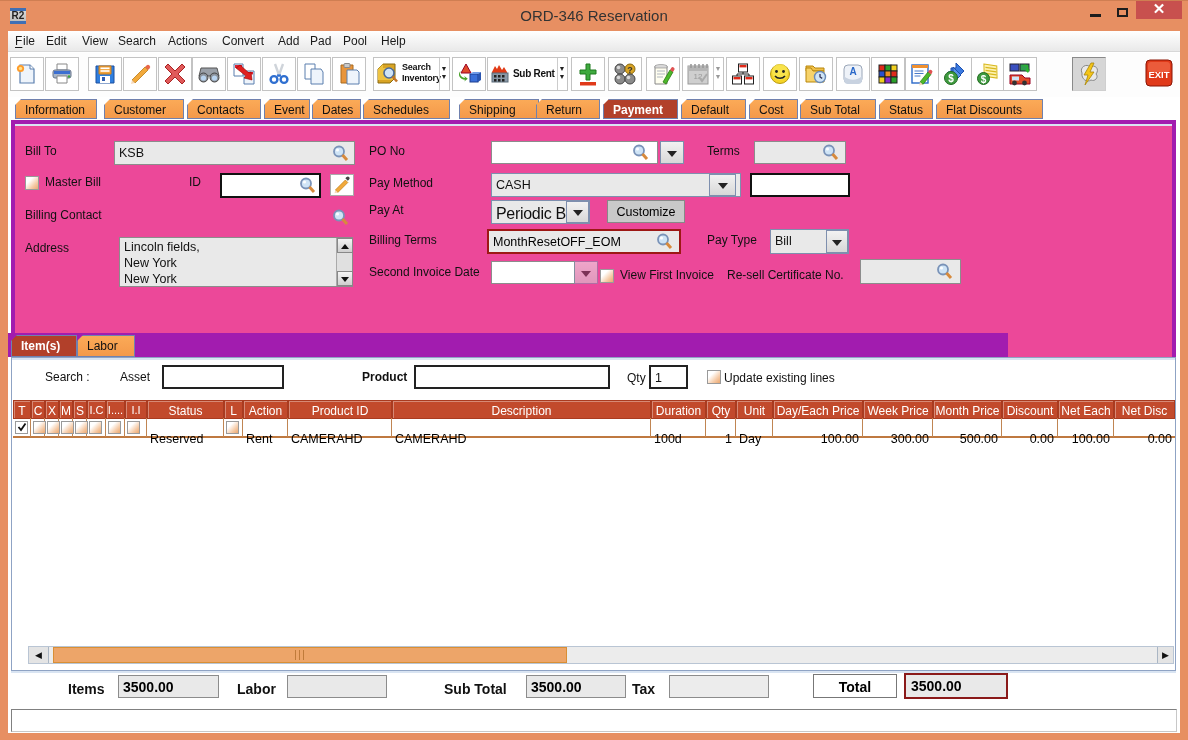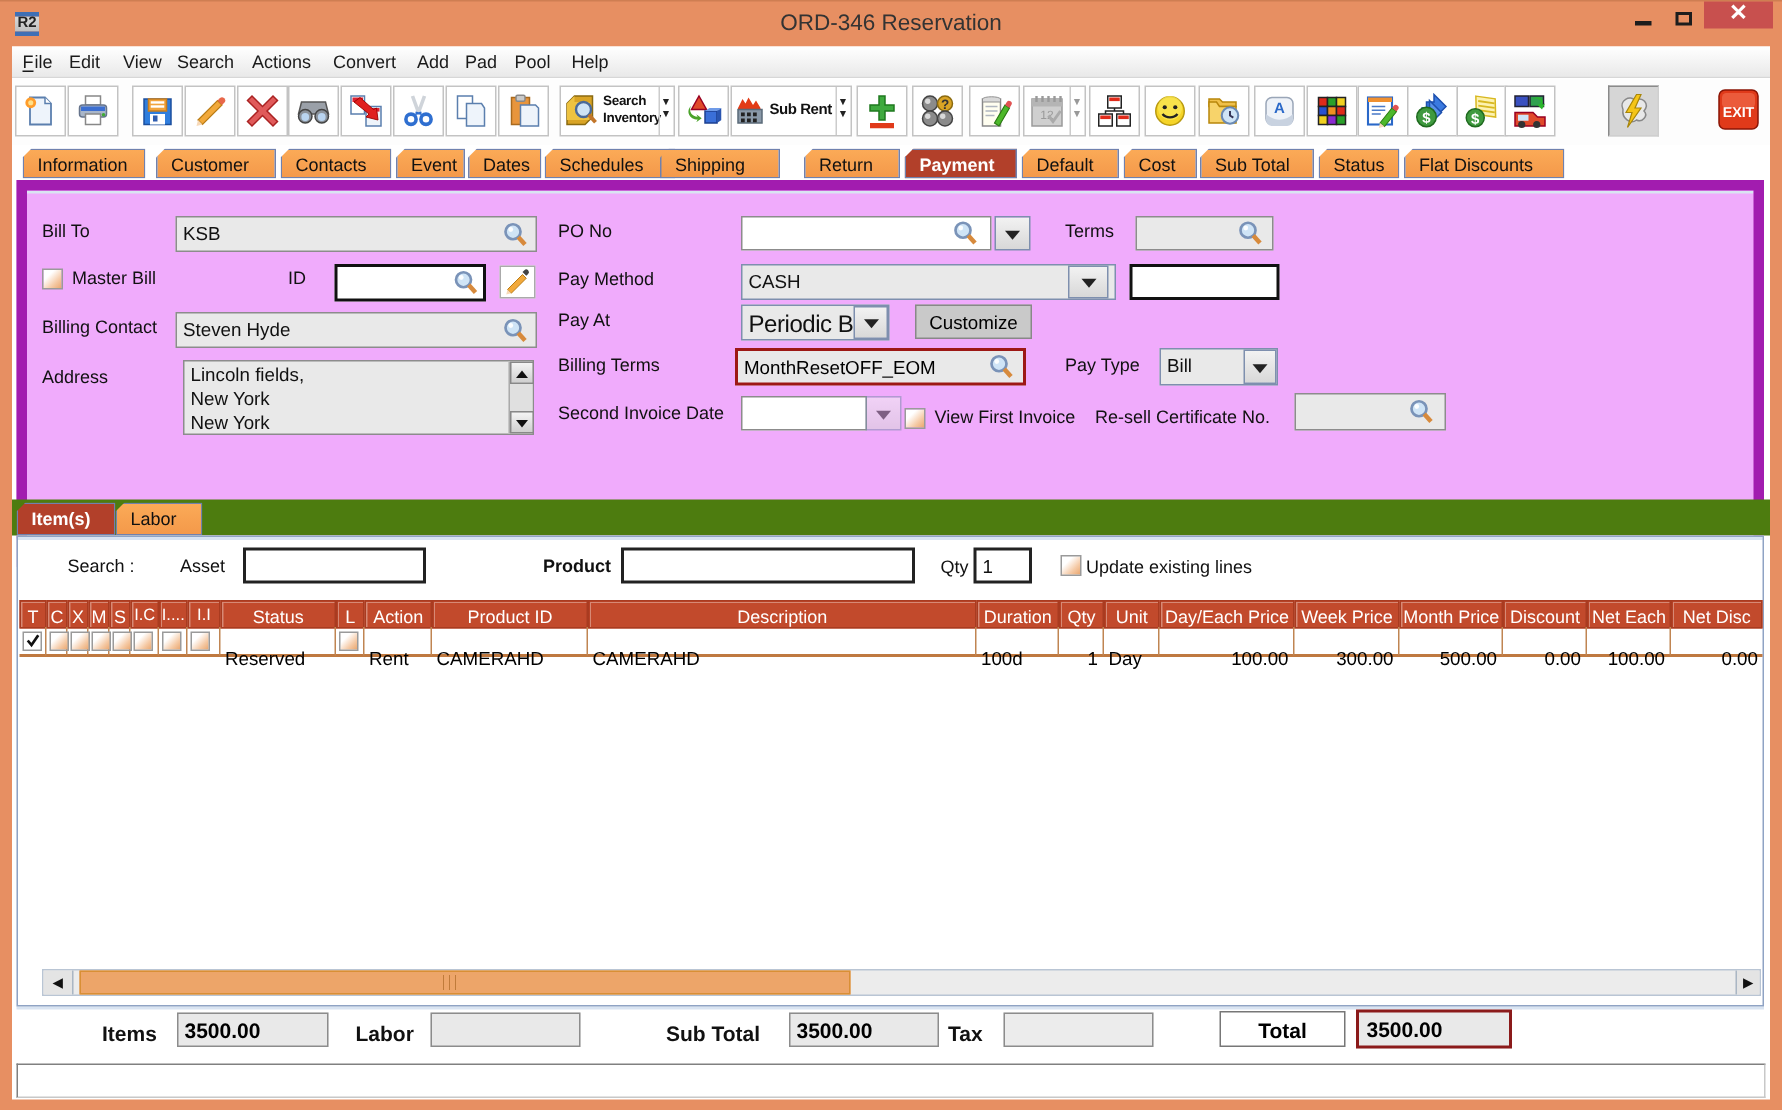--- a/index.html
+++ b/index.html
@@ -18,30 +18,30 @@
 #menubar span { position:absolute; top:3px; font-size:12px; color:#1a1a1a; }
 
 #toolbar { position:absolute; left:0; top:22px; width:1172px; height:44px; background:#fdfdfd; }
 .tbtn { position:absolute; top:4px; width:34px; height:34px; background:#fff; border:1px solid #c3c3c3; }
 .tbtn svg { position:absolute; left:4px; top:4px; }
 
 #tabbar { position:absolute; left:0; top:66px; width:1172px; height:24px; background:#fff; }
 .tab { position:absolute; top:2px; height:20px; background:linear-gradient(#fbaa57,#f4994a); border:1px solid #7081ae; font-size:12px; color:#111; padding:3px 0 0 9px; clip-path:polygon(6px 0, 100% 0, 100% 100%, 0 100%, 0 6px); }
 .tab.sel { background:#b2402a; color:#fff; font-weight:bold; }
 
-#formpanel { position:absolute; left:3px; top:89px; width:1165px; height:258px; background:#f0abfc; border:7px solid #a21caf; box-shadow:inset 0 2px 0 #d9e4f2, 0 2px 0 #d9e4f2; }
+#formpanel { position:absolute; left:3px; top:89px; width:1165px; height:258px; background:#ec4899; border:4px solid #a21caf; box-shadow:inset 0 2px 0 #d9e4f2, 0 2px 0 #d9e4f2; }
 .lbl { position:absolute; font-size:12px; color:#111; white-space:nowrap; }
 .fld { position:absolute; background:#e9e9e9; border:1px solid #8c8c8c; font-size:12.5px; color:#111; padding:4px 0 0 4px; }
 .wfld { position:absolute; background:#fff; border:1px solid #8c8c8c; font-size:12.5px; color:#111; padding:4px 0 0 4px; }
 .cb { position:absolute; width:14px; height:14px; background:linear-gradient(135deg,#ffffff 30%,#f5c9a4 70%,#eaa76f); border:1px solid #9a9a9a; }
 .mag { position:absolute; width:18px; height:18px; }
 .arrbtn { position:absolute; background:linear-gradient(#f2f2f2,#d8d8d8); border:1px solid #7e8fae; }
 .arrbtn:after { content:""; position:absolute; left:50%; top:50%; transform:translate(-50%,-35%); border-left:5px solid transparent; border-right:5px solid transparent; border-top:6px solid #222; }
 
-#itemtabs { position:absolute; left:0; top:302px; width:1172px; height:24px; background:#4d7c0f; }
+#itemtabs { position:absolute; left:0; top:302px; width:1000px; height:24px; background:#a21caf; }
 #itemspanel { position:absolute; left:3px; top:326px; width:1165px; height:314px; background:#fff; border:1px solid #8fa3c4; box-shadow:inset 0 2px 0 #d9e4f2, 0 2px 0 #d9e4f2; }
 
 #tblhdr { position:absolute; left:1px; top:42px; height:18px; }
 .th { position:absolute; top:0; height:19px; background:#c24a2c; border:1px solid #a93b20; box-shadow:inset 1px 1px 0 rgba(255,255,255,0.35); color:#fff; font-size:12px; text-align:center; padding-top:3px; overflow:hidden; white-space:nowrap; }
 .td { position:absolute; top:0; height:19px; border-right:1px solid #c08552; font-size:12.5px; color:#000; padding:14px 3px 0 3px; }
 
 .cbs { position:absolute; top:2.5px; left:2px; width:13px; height:13px; background:linear-gradient(135deg,#ffffff 30%,#f5c9a4 70%,#eaa76f); border:1px solid #9a9a9a; }
 
 .tot { position:absolute; font-size:14px; font-weight:bold; color:#111; }
 .totfld { position:absolute; background:#e9e9e9; border:1px solid #8c8c8c; font-size:14px; font-weight:bold; padding:3px 0 0 4px; }
@@ -316,21 +316,21 @@
           </svg>
         </div>
     </div>
     <div id="tabbar">
       <div class="tab" style="left:7px;width:82px;">Information</div>
       <div class="tab" style="left:96px;width:80px;">Customer</div>
       <div class="tab" style="left:179px;width:74px;">Contacts</div>
       <div class="tab" style="left:256px;width:46px;">Event</div>
       <div class="tab" style="left:304px;width:49px;">Dates</div>
       <div class="tab" style="left:355px;width:87px;">Schedules</div>
-      <div class="tab" style="left:432px;width:80px;">Shipping</div>
+      <div class="tab" style="left:451px;width:80px;">Shipping</div>
       <div class="tab" style="left:528px;width:64px;">Return</div>
       <div class="tab sel" style="left:595px;width:75px;">Payment</div>
       <div class="tab" style="left:673px;width:65px;">Default</div>
       <div class="tab" style="left:741px;width:49px;">Cost</div>
       <div class="tab" style="left:792px;width:76px;">Sub Total</div>
       <div class="tab" style="left:871px;width:54px;">Status</div>
       <div class="tab" style="left:928px;width:107px;">Flat Discounts</div>
     </div>
     <div id="formpanel">
       <div class="lbl" style="left:10px;top:20px;">Bill To</div>
@@ -350,21 +350,20 @@
           <path d="M11.5 11l4.5 5" stroke="#d78a3c" stroke-width="3"></path>
         </svg>
       <div style="position:absolute;left:315px;top:50px;width:24px;height:22px;background:#fff;border:1px solid #aaa;">
         <svg width="20" height="20" viewBox="0 0 24 24" style="position:absolute;left:1px;top:0;">
             <path d="M4 18L16 6l3 3L7 21z" fill="#f2a93b" stroke="#b97b14" stroke-width="0.8"></path>
             <path d="M16 4l3 3 1.5-1.5a2 2 0 0 0-3-3z" fill="#444"></path>
             <path d="M4 18l-1 4 4-1z" fill="#f7d9b8"></path>
           </svg>
       </div>
       <div class="lbl" style="left:10px;top:84px;">Billing Contact</div>
-      <div class="fld" style="left:99px;top:81px;width:241px;height:24px;">Steven Hyde</div>
       <svg class="mag" style="left:316px;top:84px;" viewBox="0 0 18 18">
           <circle cx="8" cy="7.5" r="5" fill="#cfe4f6" stroke="#7a93b8" stroke-width="1.8"></circle>
           <circle cx="6.5" cy="6" r="1.6" fill="#fff" opacity="0.9"></circle>
           <path d="M11.5 11l4.5 5" stroke="#d78a3c" stroke-width="3"></path>
         </svg>
       <div class="lbl" style="left:10px;top:117px;">Address</div>
       <div class="fld" style="left:104px;top:113px;width:234px;height:50px;line-height:16px;padding-top:1px;">Lincoln fields,<br>New York<br>New York</div>
       <div style="position:absolute;left:321px;top:114px;width:16px;height:48px;background:#e0e0e0;border-left:1px solid #aaa;">
         <div style="position:absolute;top:0;left:0;width:16px;height:15px;background:linear-gradient(#f4f4f4,#cfcfcf);border:1px solid #888;">
             <span style="position:absolute;left:3px;top:5px;width:0;height:0;border-left:4px solid transparent;border-right:4px solid transparent;border-bottom:5px solid #111;"></span>

